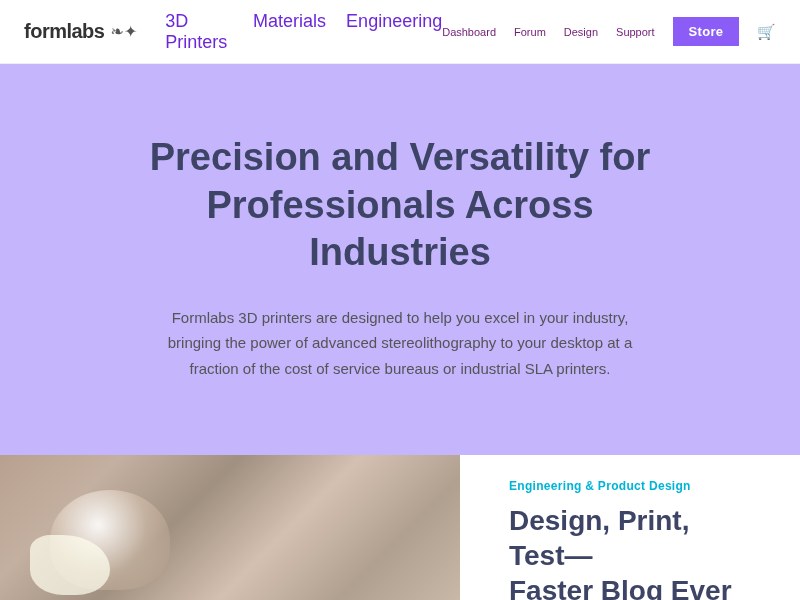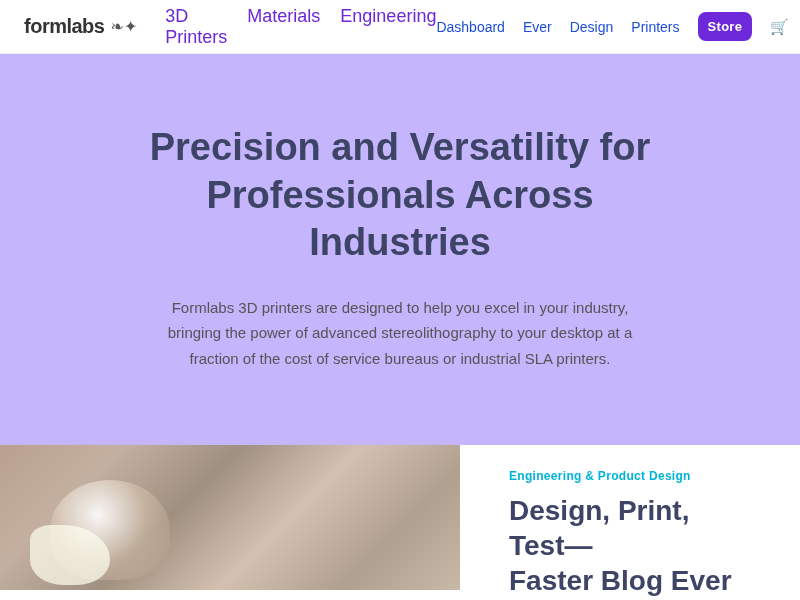--- a/index.html
+++ b/index.html
@@ -4,43 +4,43 @@
   <style>
     * { margin: 0; padding: 0; box-sizing: border-box; }
     body { font-family: -apple-system, BlinkMacSystemFont, 'Segoe UI', Helvetica, Arial, sans-serif; background: #fff; width: 800px; height: 600px; overflow: hidden; }
 
     
     nav {
       display: flex;
       align-items: center;
       justify-content: space-between;
       padding: 0 24px;
-      height: 54px;
+      height: 64px;
       border-bottom: 1px solid #eee;
       background: #fff;
     }
     .nav-left { display: flex; align-items: center; gap: 28px; }
     .logo { display: flex; align-items: center; gap: 6px; }
     .logo-text { font-size: 20px; font-weight: 700; color: #333; letter-spacing: -0.5px; }
     .logo-icon { color: #555; font-size: 16px; }
     .nav-links { display: flex; gap: 20px; }
     .nav-link {
       font-size: 18px;
       color: #6d28d9;
       text-decoration: none;
       cursor: pointer;
     }
     .nav-right { display: flex; align-items: center; gap: 18px; }
-    .nav-right-link { font-size: 14px; color: #1d4ed8; text-decoration: none; cursor: pointer; }
+    .nav-right-link { font-size: 11px; color: #701a75; text-decoration: none; cursor: pointer; }
     .store-btn {
-      background: #6d28d9;
+      background: #8b5cf6;
       color: #fff;
       border: none;
-      padding: 7px 10px;
-      border-radius: 8px;
+      padding: 7px 16px;
+      border-radius: 0;
       font-size: 13px;
       font-weight: 600;
       cursor: pointer;
       letter-spacing: 0.3px;
     }
     .cart-icon { font-size: 15px; color: #444; cursor: pointer; }
 
     
     .hero {
       text-align: center;
@@ -126,23 +126,23 @@
       <span class="logo-icon">❧✦</span>
     </div>
     <div class="nav-links">
       <a class="nav-link">3D Printers</a>
       <a class="nav-link">Materials</a>
       <a class="nav-link">Engineering</a>
     </div>
   </div>
   <div class="nav-right">
     <a class="nav-right-link">Dashboard</a>
-    <a class="nav-right-link">Ever</a>
+    <a class="nav-right-link">Forum</a>
     <a class="nav-right-link">Design</a>
-    <a class="nav-right-link">Printers</a>
+    <a class="nav-right-link">Support</a>
     <button class="store-btn">Store</button>
     <span class="cart-icon">🛒</span>
   </div>
 </nav>
 
 <section class="hero">
   <h1>Precision and Versatility for Professionals Across Industries</h1>
   <p>Formlabs 3D printers are designed to help you excel in your industry, bringing the power of advanced stereolithography to your desktop at a fraction of the cost of service bureaus or industrial SLA printers.</p>
 </section>
 

